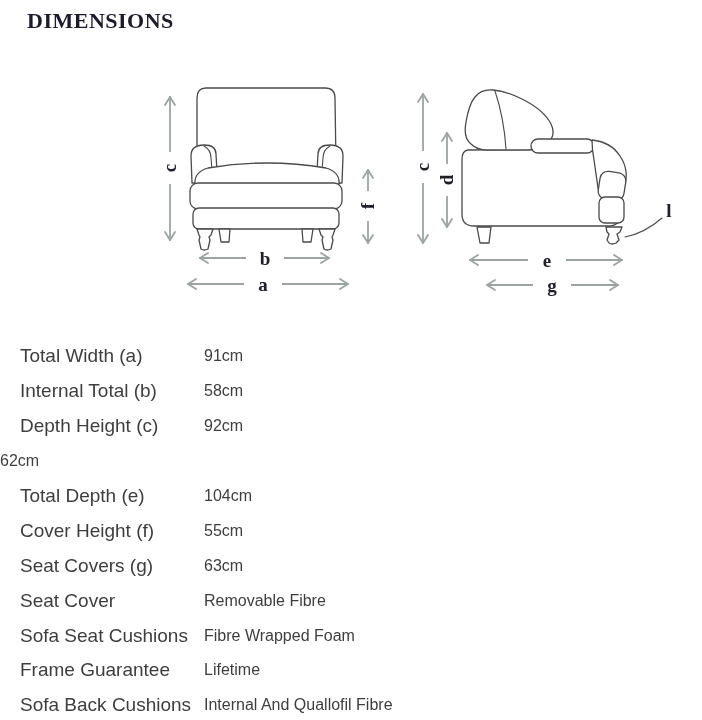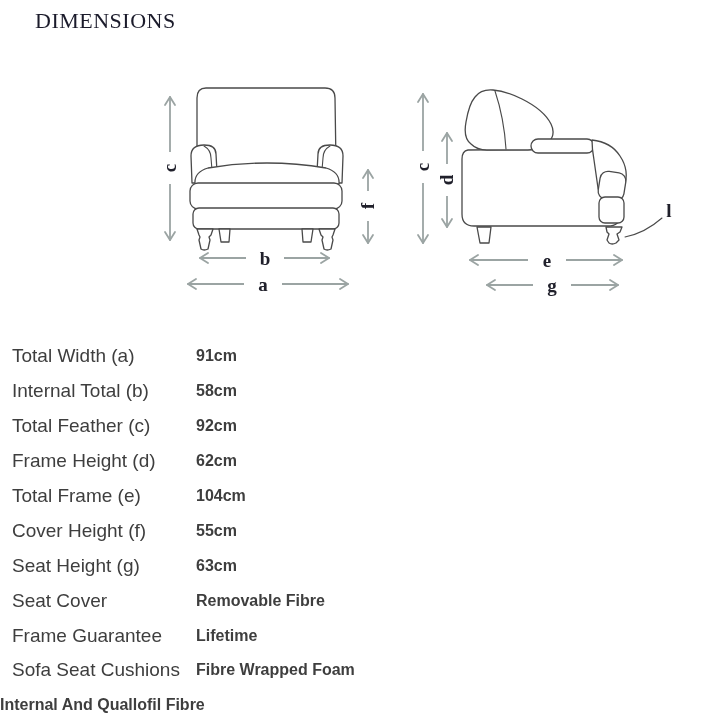--- a/index.html
+++ b/index.html
@@ -2,41 +2,41 @@
 <html><head>
 <meta charset="utf-8">
 <style>
   html,body { margin:0; padding:0; }
   body {
     width:702px; height:720px; position:relative; overflow:hidden;
     background:#ffffff; font-family:"Liberation Sans", sans-serif;
   }
   .title {
     position:absolute; left:27px; top:8px;
-    font-family:"Liberation Serif", serif; font-weight:normal;
-    font-size:22px; letter-spacing:0.5px; color:#1b1b2b;margin-left:8px;
+    font-family:"Liberation Serif", serif; font-weight:bold;
+    font-size:22px; letter-spacing:0.5px; color:#1b1b2b;
   }
   .diagram {
     position:absolute; left:0; top:75px; width:702px; height:235px;
   }
   
   .sk  { fill:#ffffff; stroke:#4a4a4a; stroke-width:1.3; stroke-linejoin:round; stroke-linecap:round; }
   .skl { fill:none; stroke:#4a4a4a; stroke-width:1.1; stroke-linecap:round; }
   
   .ar  { fill:none; stroke:#9ba4a3; stroke-width:1.8; stroke-linecap:round; stroke-linejoin:round; }
   .gap { fill:#ffffff; stroke:none; }
   .dim {
     font-family:"Liberation Serif", serif; font-weight:bold;
     font-size:19px; fill:#20202b; text-anchor:middle;
   }
   
   .specs { position:absolute; left:0; top:339px; width:702px; color:#3e3e3e; }
   .spec-row { display:flex; align-items:center; height:34.9px; }
-  .spec-label { width:184px; padding-left:12px; flex-shrink:0; font-size:19px; white-space:nowrap; }
-  .spec-value { font-size:16px; white-space:nowrap;font-weight:bold; }
+  .spec-label { width:184px; padding-left:20px; flex-shrink:0; font-size:19px; white-space:nowrap; }
+  .spec-value { font-size:16px; white-space:nowrap; }
 </style>
 </head>
 <body>
 
 <div class="title">DIMENSIONS</div>
 
 <svg class="diagram" viewBox="0 75 702 235" xmlns="http://www.w3.org/2000/svg">
 
   <g>
     <path class="sk" d="M 206,88 L 325,88 Q 335,88 335,98 L 336,164 Q 336,174 325,174 L 206,174 Q 197,174 197,164 L 197,98 Q 197,88 206,88 Z"></path>
@@ -142,47 +142,47 @@
 <div class="specs">
   <div class="spec-row">
     <div class="spec-label">Total Width (a)</div>
     <div class="spec-value">91cm</div>
   </div>
   <div class="spec-row">
     <div class="spec-label">Internal Total (b)</div>
     <div class="spec-value">58cm</div>
   </div>
   <div class="spec-row">
-    <div class="spec-label">Total Feather (c)</div>
+    <div class="spec-label">Depth Height (c)</div>
     <div class="spec-value">92cm</div>
   </div>
   <div class="spec-row">
-    <div class="spec-label">Frame Height (d)</div>
     <div class="spec-value">62cm</div>
   </div>
   <div class="spec-row">
-    <div class="spec-label">Total Frame (e)</div>
+    <div class="spec-label">Total Depth (e)</div>
     <div class="spec-value">104cm</div>
   </div>
   <div class="spec-row">
     <div class="spec-label">Cover Height (f)</div>
     <div class="spec-value">55cm</div>
   </div>
   <div class="spec-row">
-    <div class="spec-label">Seat Height (g)</div>
+    <div class="spec-label">Seat Covers (g)</div>
     <div class="spec-value">63cm</div>
   </div>
   <div class="spec-row">
     <div class="spec-label">Seat Cover</div>
     <div class="spec-value">Removable Fibre</div>
   </div>
   <div class="spec-row">
+    <div class="spec-label">Sofa Seat Cushions</div>
+    <div class="spec-value">Fibre Wrapped Foam</div>
+  </div>
+  <div class="spec-row">
     <div class="spec-label">Frame Guarantee</div>
     <div class="spec-value">Lifetime</div>
   </div>
   <div class="spec-row">
-    <div class="spec-label">Sofa Seat Cushions</div>
-    <div class="spec-value">Fibre Wrapped Foam</div>
-  </div>
-  <div class="spec-row">
+    <div class="spec-label">Sofa Back Cushions</div>
     <div class="spec-value">Internal And Quallofil Fibre</div>
   </div>
 </div>
 
 </body></html>

